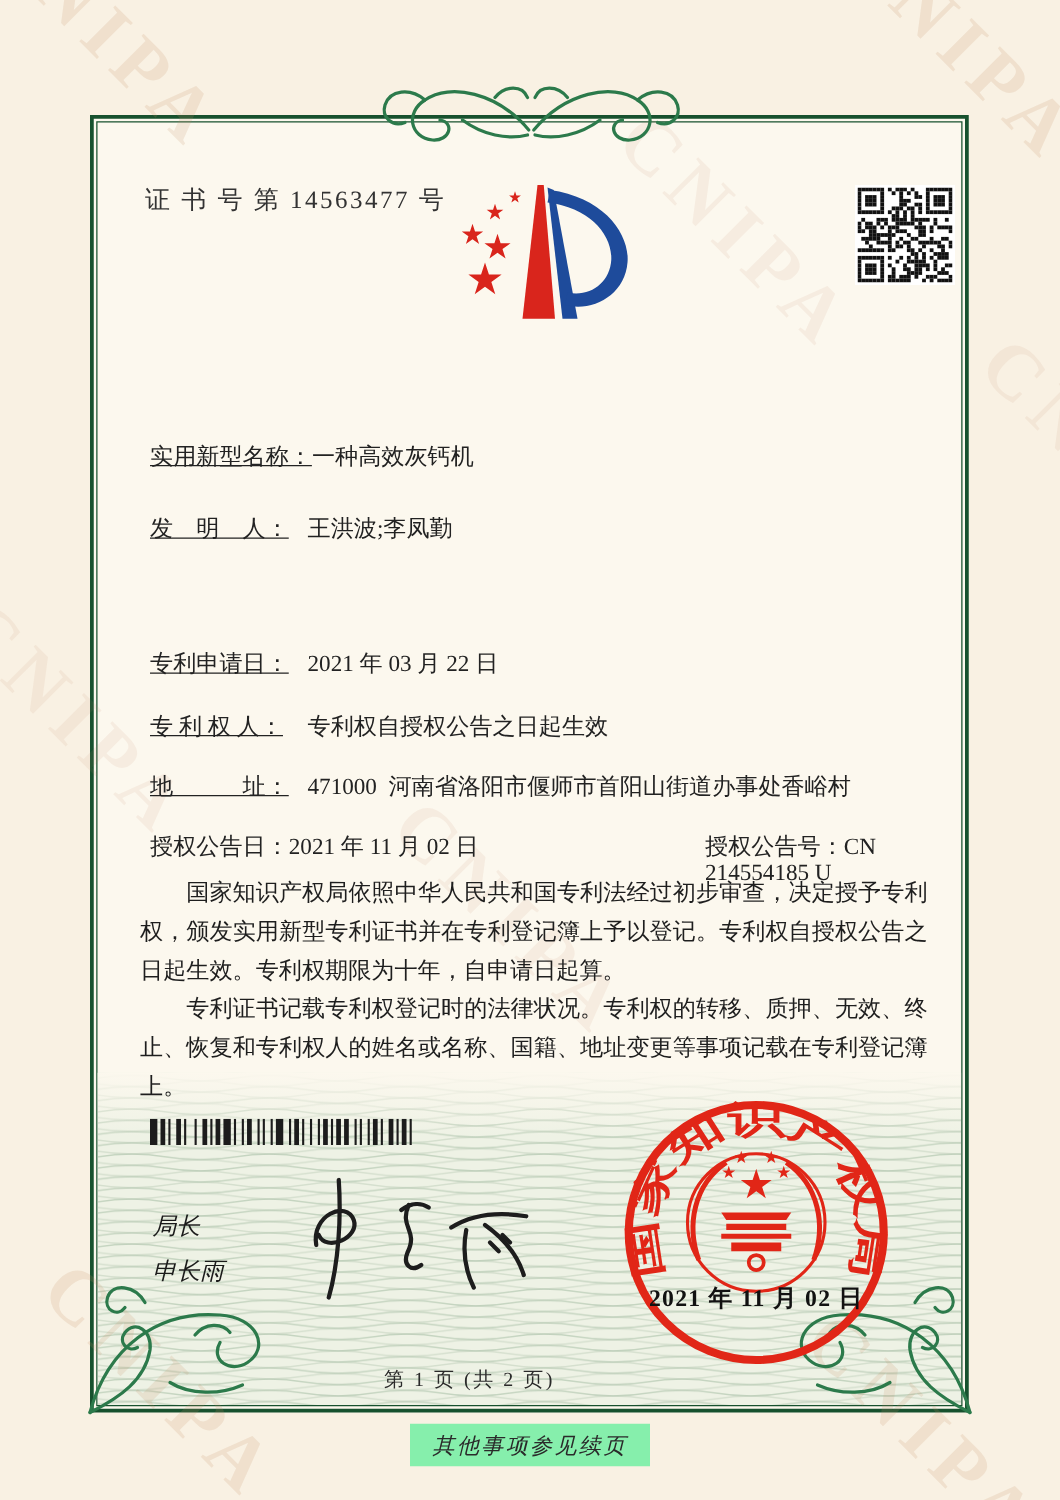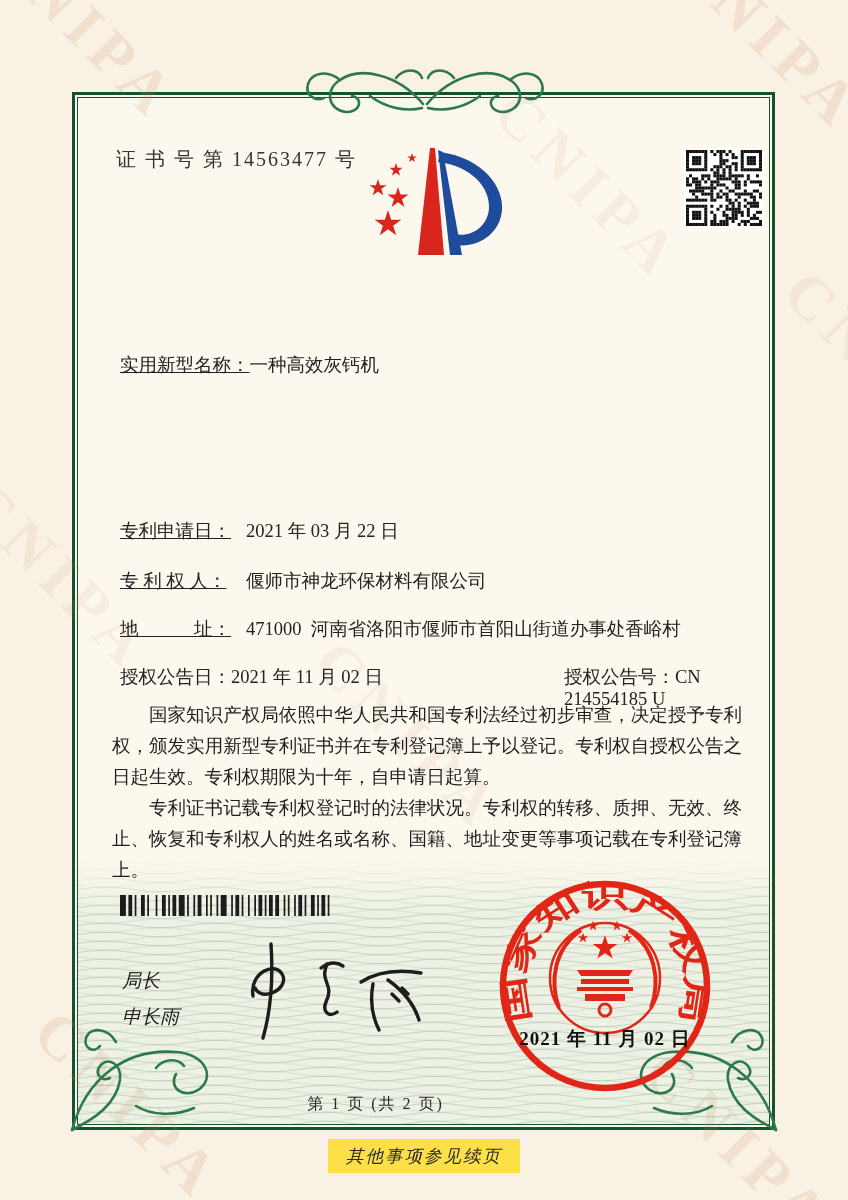--- a/index.html
+++ b/index.html
@@ -30,21 +30,21 @@
   .barcode{position:absolute;left:120px;top:895px;width:214px;height:21px;}
   .sig-title{position:absolute;left:122px;top:968px;font-size:19px;font-style:italic;color:#1a1a1a;}
   .sig-name{position:absolute;left:122px;top:1004px;font-size:19px;font-style:italic;color:#1a1a1a;}
   .signature{position:absolute;left:225px;top:938px;width:215px;height:108px;}
   .seal{position:absolute;left:497px;top:878px;width:216px;height:216px;}
   .seal-date{position:absolute;left:497px;top:1026px;width:216px;text-align:center;
              font-size:19px;font-weight:bold;color:#111;letter-spacing:1px;}
   .page-info{position:absolute;left:72px;width:607px;top:1094px;text-align:center;
              font-size:16px;letter-spacing:2px;color:#2a2a2a;}
   .continuation{position:absolute;left:424px;top:1139px;transform:translateX(-50%);
-                background:#fde047;padding:5px 18px;font-size:17.5px;letter-spacing:2px;
+                background:#86efac;padding:5px 18px;font-size:17.5px;letter-spacing:2px;
                 font-style:italic;color:#2a2a2a;white-space:nowrap;}
   .flourish{position:absolute;pointer-events:none;}
 </style>
 </head>
 <body>
 
 <div class="page">
 
   <div class="border-frame">
     <div class="border-inner"></div>
@@ -441,25 +441,28 @@
       <rect x="63" y="72" width="3" height="3" fill="#111"></rect>
       <rect x="66" y="72" width="3" height="3" fill="#111"></rect>
       <rect x="69" y="72" width="3" height="3" fill="#111"></rect>
       <rect x="72" y="72" width="3" height="3" fill="#111"></rect>
     </svg>
 
 
   <div class="field-row" style="top:352px;">
     <span class="flabel">实用新型名称：</span><span class="fvalue">一种高效灰钙机</span>
   </div>
+  <div class="field-row" style="top:410px;">
+    <span class="flabel">发　明　人：</span><span class="fvalue">王洪波;李凤勤</span>
+  </div>
   <div class="field-row" style="top:518px;">
     <span class="flabel">专利申请日：</span><span class="fvalue">2021 年 03 月 22 日</span>
   </div>
   <div class="field-row" style="top:568px;">
-    <span class="flabel">专 利 权 人：</span><span class="fvalue">偃师市神龙环保材料有限公司</span>
+    <span class="flabel">专 利 权 人：</span><span class="fvalue">专利权自授权公告之日起生效</span>
   </div>
   <div class="field-row" style="top:616px;">
     <span class="flabel">地　　　址：</span><span class="fvalue">471000  河南省洛阳市偃师市首阳山街道办事处香峪村</span>
   </div>
   <div class="field-row" style="top:664px;">
     <span>授权公告日：</span><span class="fvalue">2021 年 11 月 02 日</span>
     <span class="grant-no">
       <span>授权公告号：</span><span class="fvalue">CN 214554185 U</span>
     </span>
   </div>

